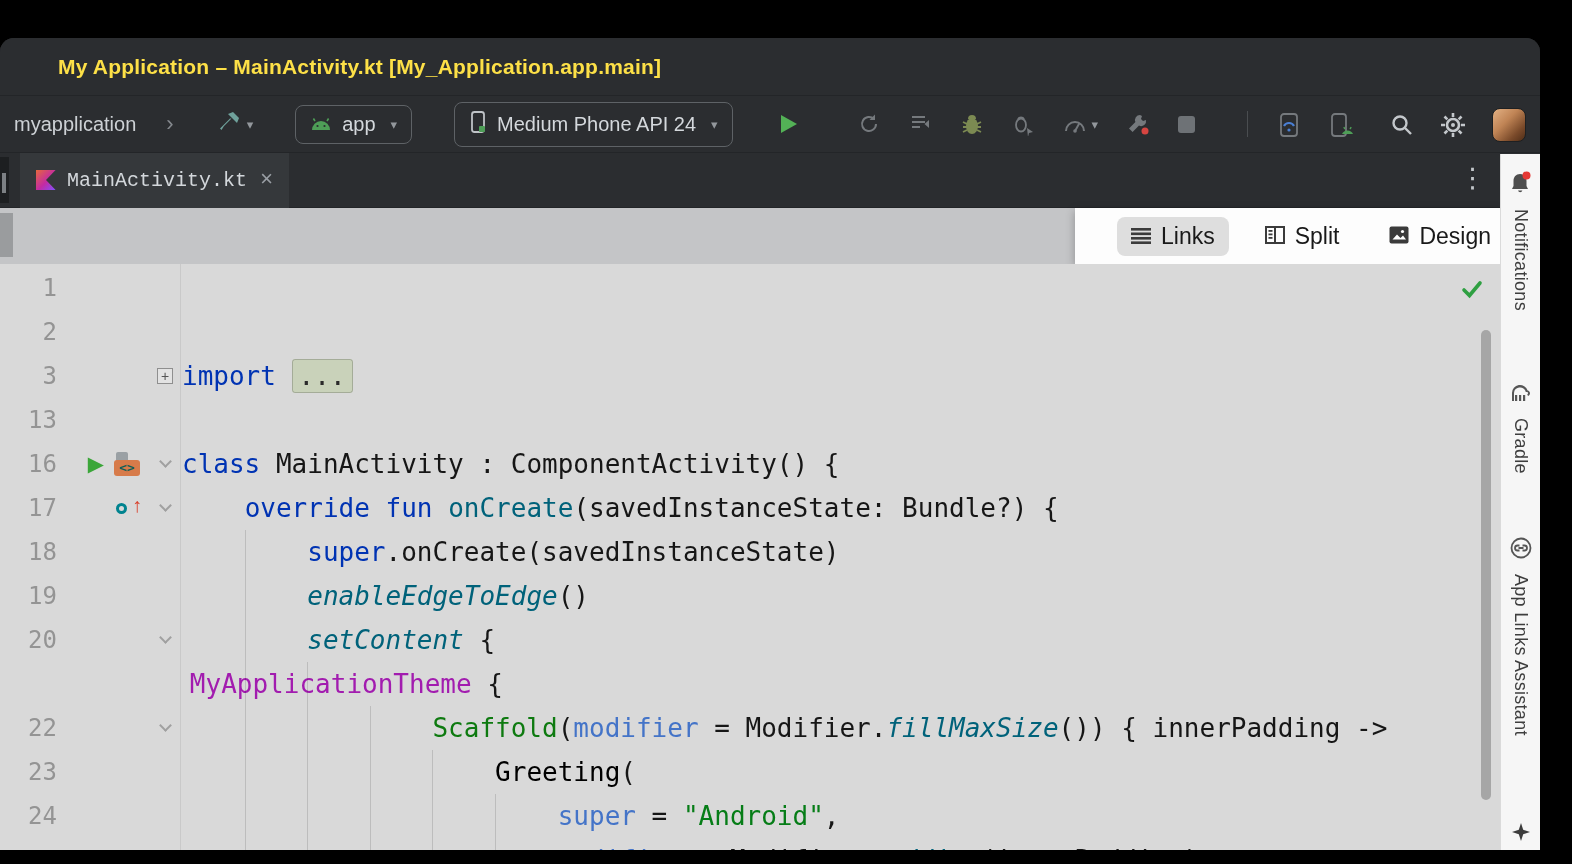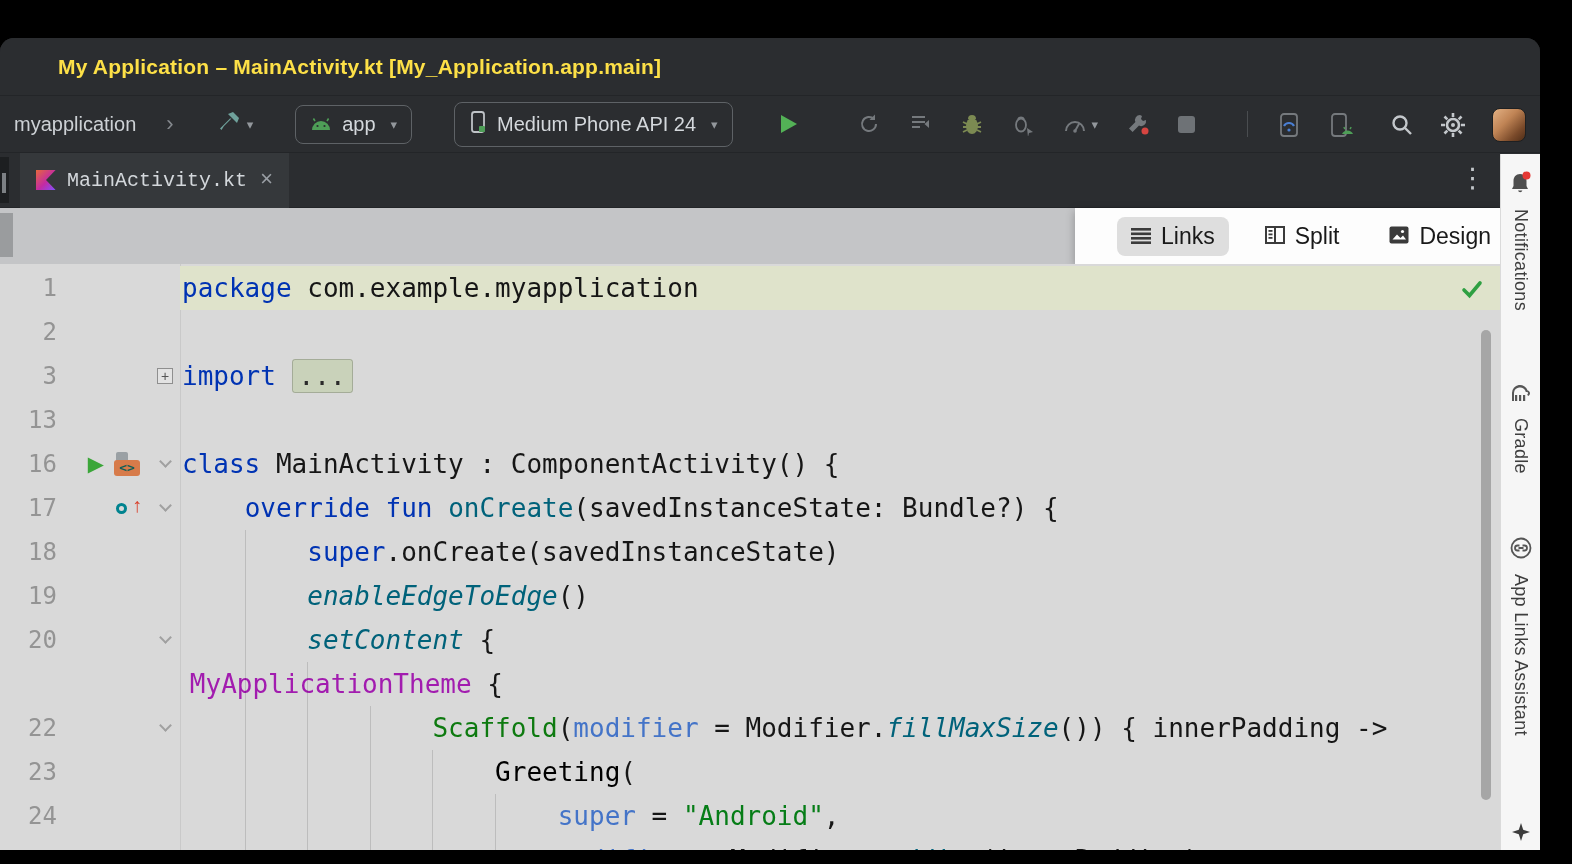--- a/index.html
+++ b/index.html
@@ -296,21 +296,20 @@
         </div>
       </div>
     </div>
 
     <div class="editor">
       <div class="lines">
           <div class="line current">
             <div class="gutter">
               <span class="lnum">1</span>
             </div>
-            <div class="code"><span style="color: rgb(0, 51, 179);">package</span><span style="color: rgb(22, 22, 22);"> com.example.myapplication</span></div>
           </div>
           <div class="line">
             <div class="gutter">
               <span class="lnum">2</span>
             </div>
             <div class="code"></div>
           </div>
           <div class="line">
             <div class="gutter">
               <span class="lnum">3</span>

